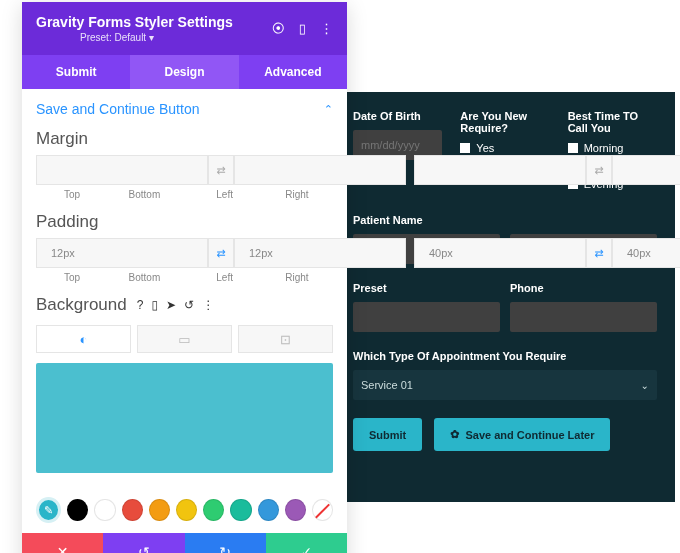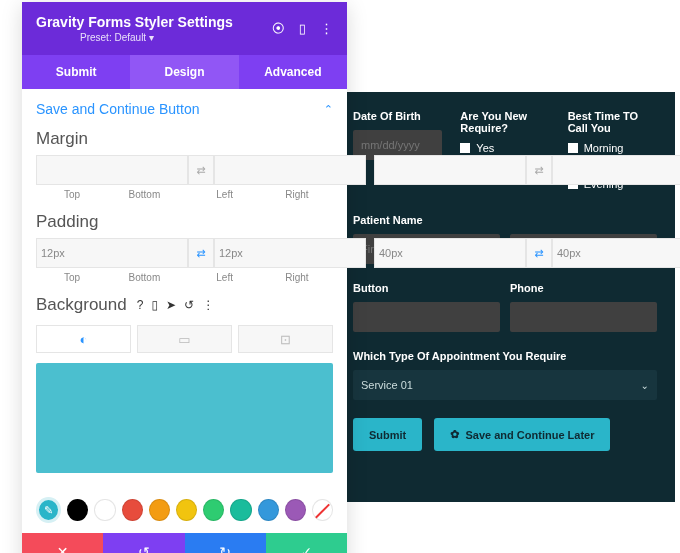--- a/index.html
+++ b/index.html
@@ -30,21 +30,21 @@
 .tabs { display: flex; background: #7e3ff2; }
 .tab { flex: 1; text-align: center; padding: 10px 0; font-size: 12px; color: #fff; font-weight: 600; }
 .tab.active { background: #9156f5; }
 .section-head { display: flex; align-items: center; justify-content: space-between; padding: 12px 14px; }
 .section-title { color: #2a94ff; font-size: 14px; }
 .section-chev { color: #2a94ff; font-size: 11px; }
 .body { padding: 0 14px 14px; }
 .field-label { font-size: 17px; color: #555; margin-bottom: 6px; font-weight: 500; }
 .spacing-row { display: flex; gap: 8px; margin-bottom: 4px; }
 .sp-half { display: flex; gap: 0; flex: 1; }
-.sp-box { flex: 1; height: 30px; background: #f7f7f7; border: 1px solid #e5e5e5; font-size: 11px; color: #888; padding: 0 4px; }
+.sp-box { flex: 1; height: 30px; background: #f7f7f7; border: 1px solid #e5e5e5; font-size: 11px; color: #888; padding: 0 14px; }
 .sp-link { width: 26px; height: 30px; background: #f7f7f7; border: 1px solid #e5e5e5; display: flex; align-items: center; justify-content: center; font-size: 11px; color: #aaa; }
 .sp-link.active { color: #2a94ff; }
 .sp-labels { display: flex; gap: 8px; margin-bottom: 12px; }
 .sp-labels .half { flex: 1; display: flex; }
 .sp-labels span { flex: 1; text-align: center; font-size: 10px; color: #888; }
 .bg-row { display: flex; align-items: center; gap: 10px; margin-bottom: 10px; }
 .bg-icons { display: flex; gap: 8px; color: #333; font-size: 12px; }
 .bg-tabs { display: flex; gap: 6px; margin-bottom: 10px; }
 .bg-tab { flex: 1; height: 28px; border: 1px solid #e5e5e5; background: #f7f7f7; display: flex; align-items: center; justify-content: center; color: #bbb; font-size: 13px; }
 .bg-tab.active { background: #fff; color: #2a94ff; }
@@ -101,21 +101,21 @@
   <div class="fp-section">
     <div class="fp-label">Patient Name</div>
     <div class="fp-two">
       <input class="fp-input" placeholder="First" style="">
       <input class="fp-input" placeholder="Last" style="">
     </div>
   </div>
 
   <div class="fp-section fp-row" style="gap:10px">
     <div class="fp-col">
-      <div class="fp-label">Button</div>
+      <div class="fp-label">Preset</div>
       <input class="fp-input" style="">
     </div>
     <div class="fp-col">
       <div class="fp-label">Phone</div>
       <input class="fp-input" style="">
     </div>
   </div>
 
   <div class="fp-section">
     <div class="fp-label">Which Type Of Appointment You Require</div>

